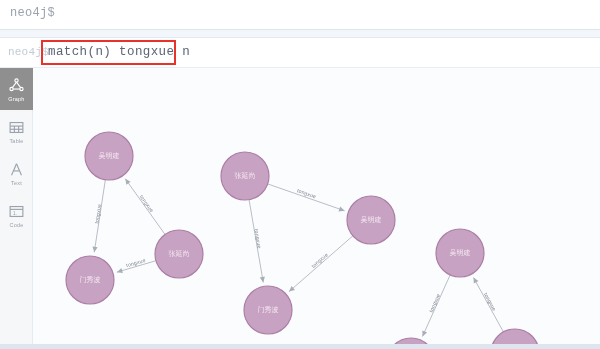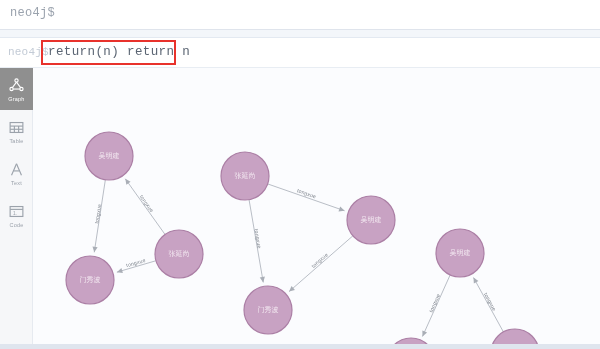--- a/index.html
+++ b/index.html
@@ -161,21 +161,21 @@
 
 <div id="topbar">
   <div id="topbar-prompt">neo4j$</div>
 </div>
 <div id="topbar-gap"></div>
 
 <div id="frame">
 
   <div id="query-row">
     <div id="query-prompt">neo4j$</div>
-    <div id="query-text">return(n) return n</div>
+    <div id="query-text">match(n) tongxue n</div>
     <div id="query-highlight"></div>
   </div>
 
   <div id="sidebar">
       <div class="side-item active">
         <span>
           <svg class="side-icon" viewBox="0 0 24 24" fill="none" stroke="currentColor" stroke-width="1.6">
             <circle cx="12" cy="5" r="2.3"></circle>
             <circle cx="5" cy="17" r="2.3"></circle>
             <circle cx="19" cy="17" r="2.3"></circle>

